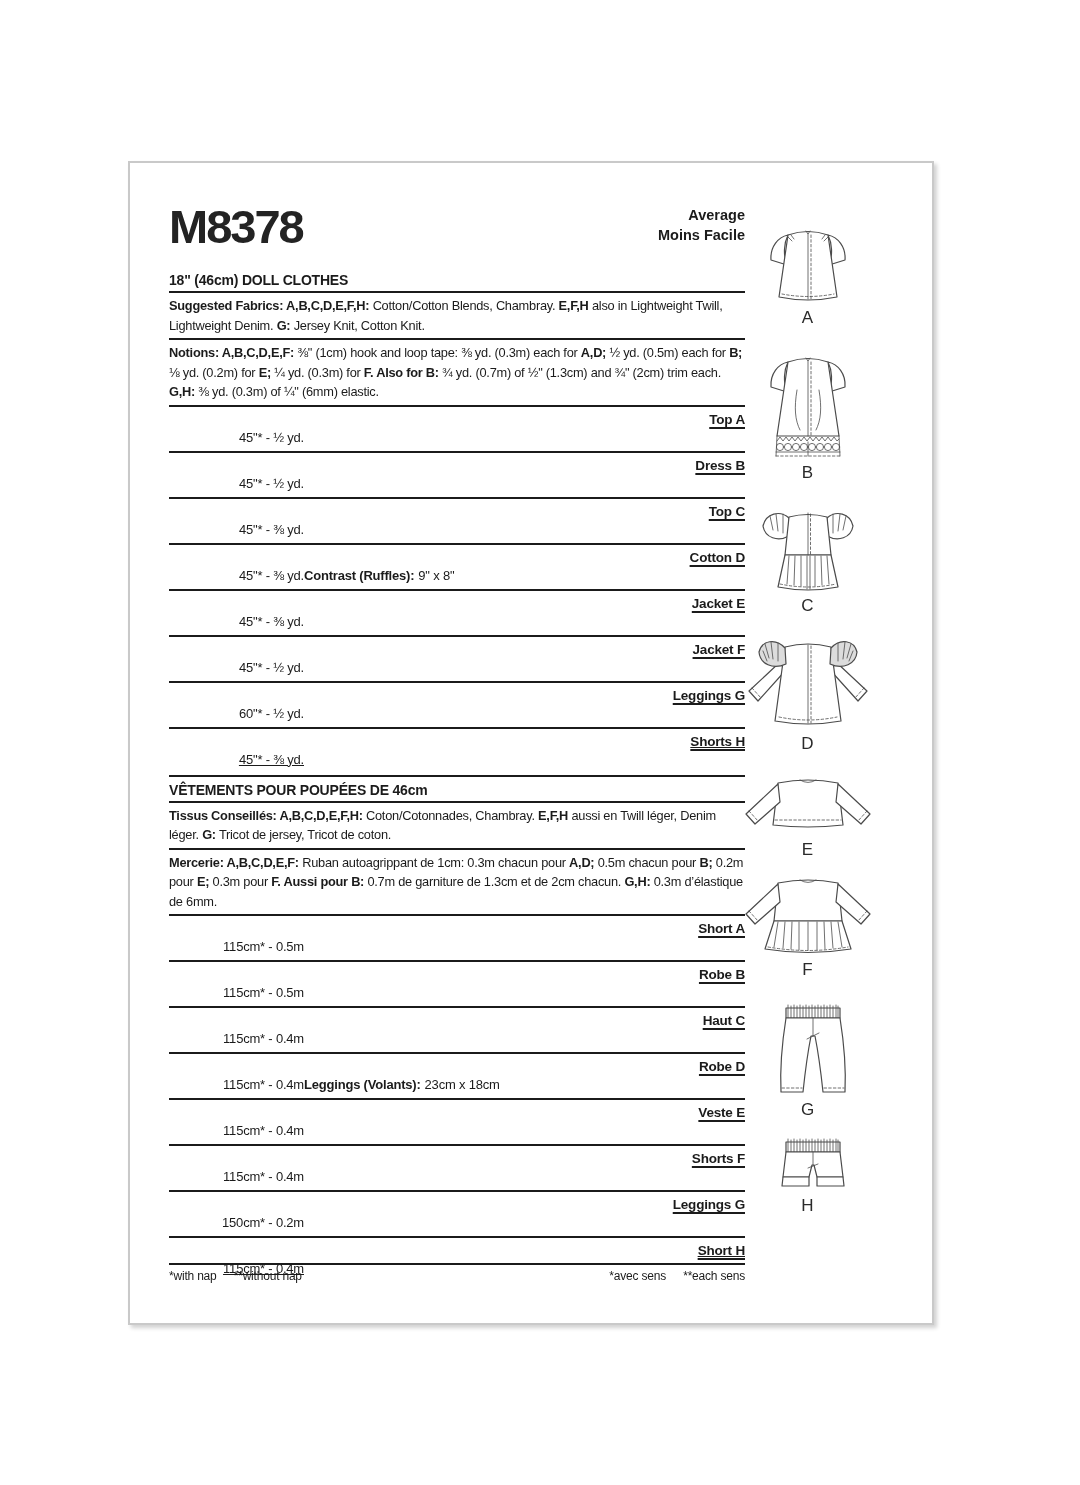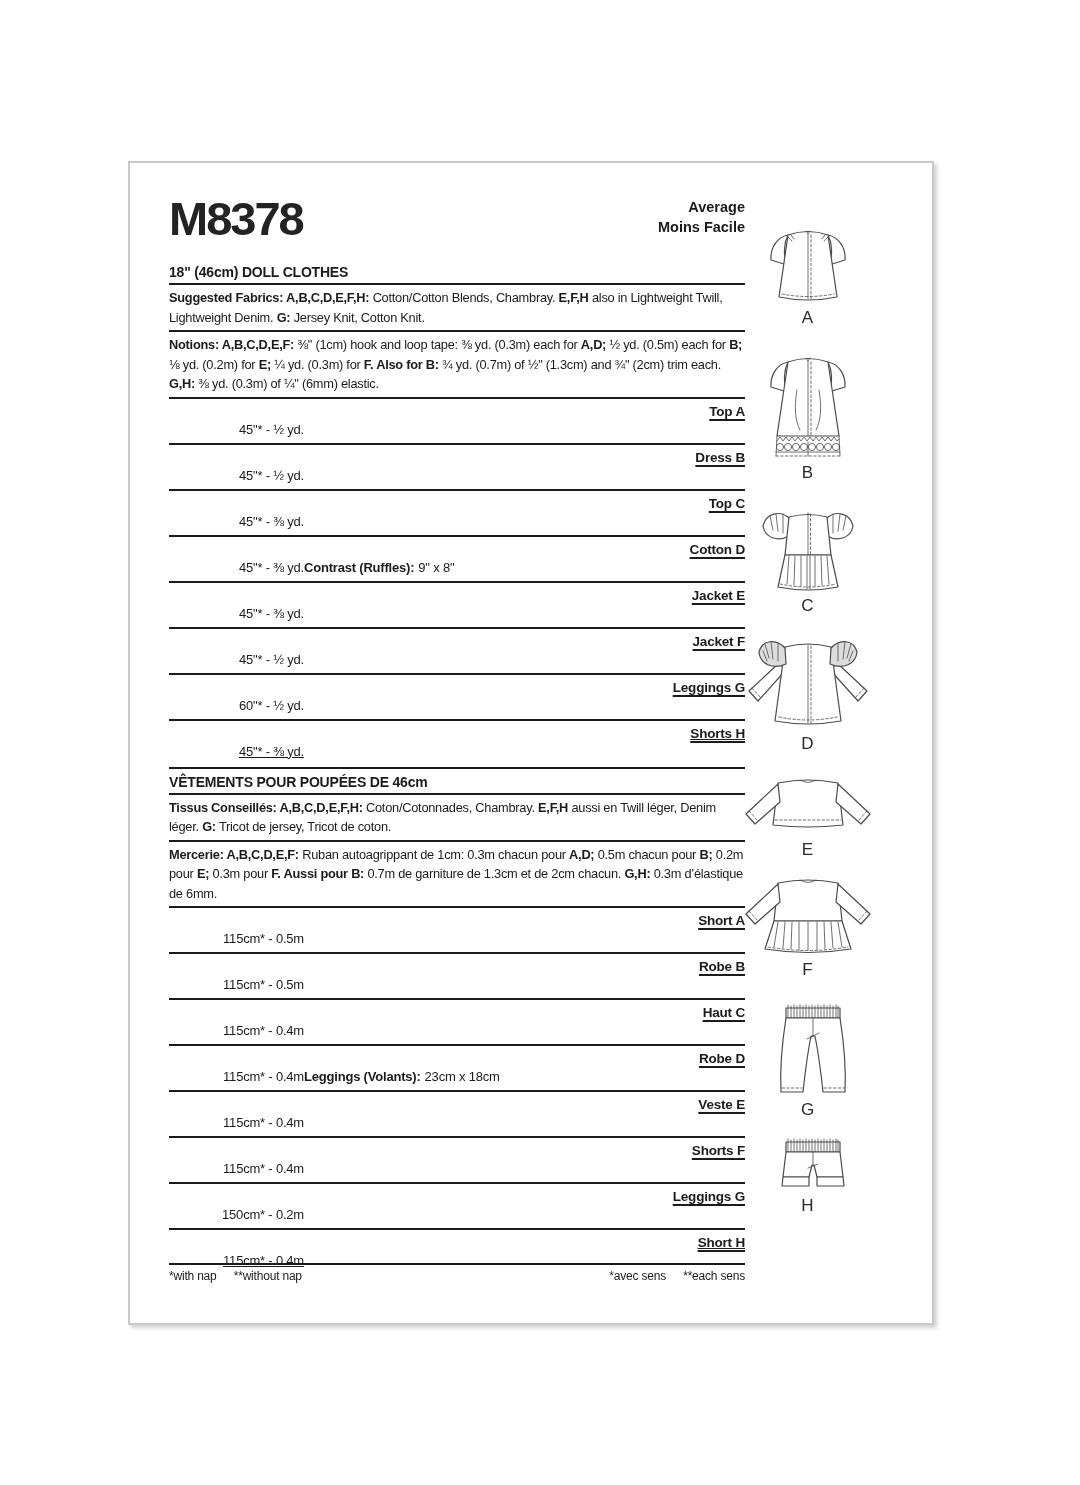--- a/index.html
+++ b/index.html
@@ -6,21 +6,21 @@
   body{
     width:1080px;height:1485px;position:relative;background:#ffffff;
     font-family:"Liberation Sans","DejaVu Sans",sans-serif;color:#1b1b1b;
     -webkit-font-smoothing:antialiased;
   }
   .sheet{
     position:absolute;left:128px;top:161px;width:806px;height:1164px;
     background:#fff;border:2px solid #c9c9c9;box-sizing:border-box;
     box-shadow:3px 3px 4px rgba(0,0,0,.18);
   }
-  .main-col{position:absolute;left:39px;top:32px;width:576px;}
+  .main-col{position:absolute;left:39px;top:40px;width:576px;}
   .header-row{display:flex;justify-content:space-between;align-items:flex-start;margin-bottom:20px;}
   .pattern-number{font-size:47px;font-weight:700;letter-spacing:-2px;line-height:48px;color:#232323;}
   .difficulty{text-align:right;font-weight:700;font-size:14.5px;line-height:1.4;padding-top:2px;}
   .sec-title{font-weight:700;font-size:14px;line-height:18px;margin-top:4px;letter-spacing:-0.2px;}
   .rule{border-bottom:2px solid #1b1b1b;}
   .rule.thick{border-bottom-width:2.5px;margin-top:2px;}
   .gap-top{margin-top:12px;}
   .para{margin:3px 0 3px;font-size:12.8px;line-height:19.5px;letter-spacing:-0.25px;}
   .b{font-weight:700;}
   .entry{padding:3px 0 4px;border-bottom:2px solid #1b1b1b;text-align:right;}

